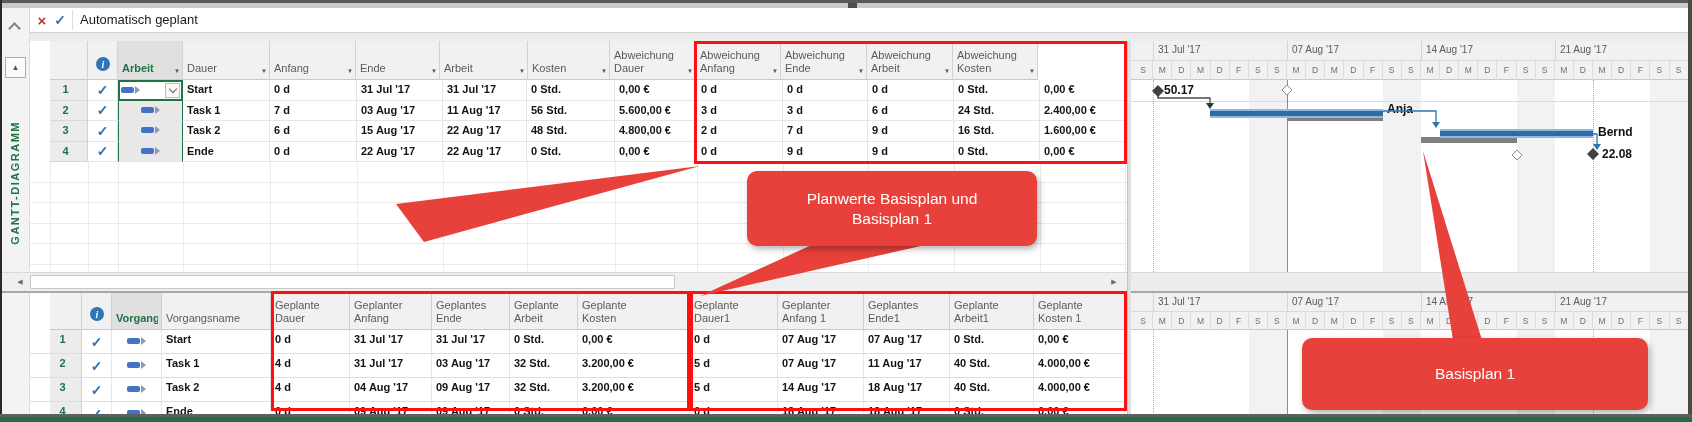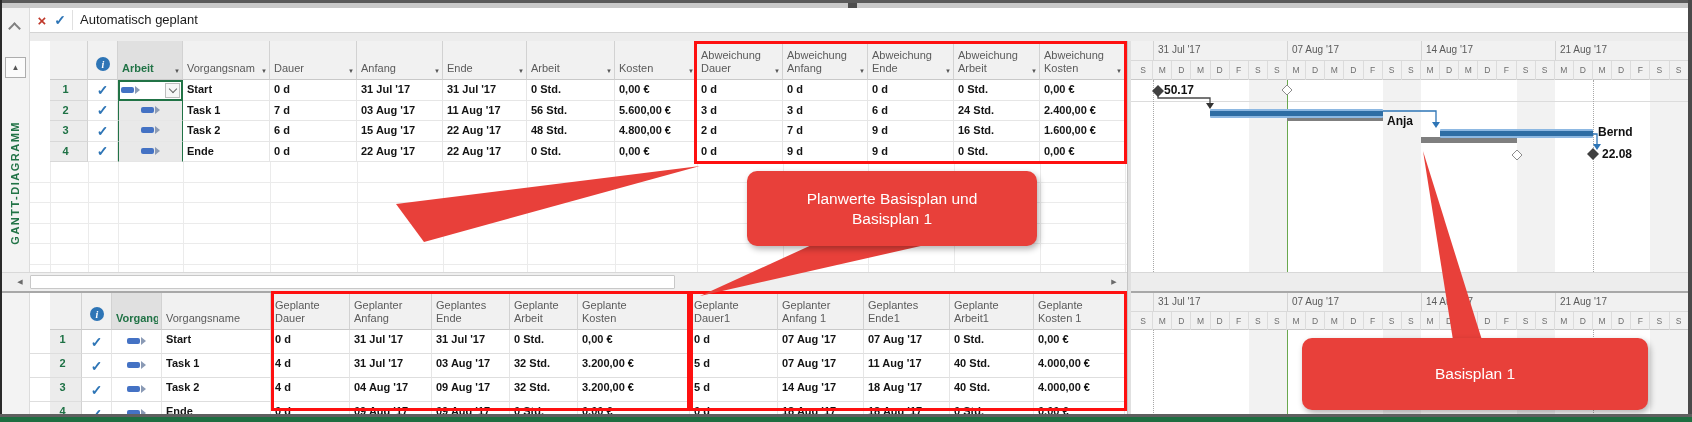--- a/index.html
+++ b/index.html
@@ -155,24 +155,20 @@
     <div class="trowhdr">
       <div class="hcell gutter w-gut"></div>
       <div class="hcell rnhdr w-rn"></div>
       <div class="hcell w-info">
           <span class="infoicon">i</span>
         </div>
       <div class="hcell hsel w-vg">
           <span class="ln">Arbeit</span>
           <span class="farrow">▼</span>
         </div>
-      <div class="hcell w-nm">
-          <span class="ln">Vorgangsnam</span>
-          <span class="farrow">▼</span>
-        </div>
       <div class="hcell cv0">
           <span class="ln">Dauer</span>
           <span class="farrow">▼</span>
         </div>
       <div class="hcell cv1">
           <span class="ln">Anfang</span>
           <span class="farrow">▼</span>
         </div>
       <div class="hcell cv2">
           <span class="ln">Ende</span>
@@ -386,21 +382,21 @@
       <div class="wkend" style="left:519.4px;width:37.6px"></div>
       <div class="ghline"></div>
       <div class="dotline" style="left:22px"></div>
       <div class="dotline" style="left:462px"></div>
       <div class="dateline" style="left:156px"></div>
       <div class="bline" style="left:156px;top:35px;width:96px"></div>
       <div class="bar" style="left:79px;top:29px;width:173px"></div>
       <div class="bline" style="left:290px;top:57px;width:96px;height:5.5px"></div>
       <div class="bar" style="left:309px;top:49px;width:153px"></div>
       <span class="glabel" style="left:33px;top:3px">50.17</span>
-      <span class="glabel" style="left:256px;top:34px">Anja</span>
+      <span class="glabel" style="left:256px;top:22px">Anja</span>
       <span class="glabel" style="left:467px;top:45px">Bernd</span>
       <span class="glabel" style="left:471px;top:67px">22.08</span>
       <svg class="gsvg" width="557" height="192" viewBox="0 0 557 192">
         <polyline points="27,15 27,18 79,18 79,23" fill="none" stroke="#4a4a4a" stroke-width="1.3"></polyline>
         <polygon points="75,23 83,23 79,29" fill="#333"></polygon>
         <polyline points="252,31 305,31 305,42" fill="none" stroke="#2e75b6" stroke-width="1.3"></polyline>
         <polygon points="301,42 309,42 305,48" fill="#2e75b6"></polygon>
         <polyline points="462,54 466,54 466,64" fill="none" stroke="#2e75b6" stroke-width="1.3"></polyline>
         <polygon points="462,64 470,64 466,70" fill="#2e75b6"></polygon>
         <polygon points="27,5 33,11 27,17 21,11" fill="#404040"></polygon>

